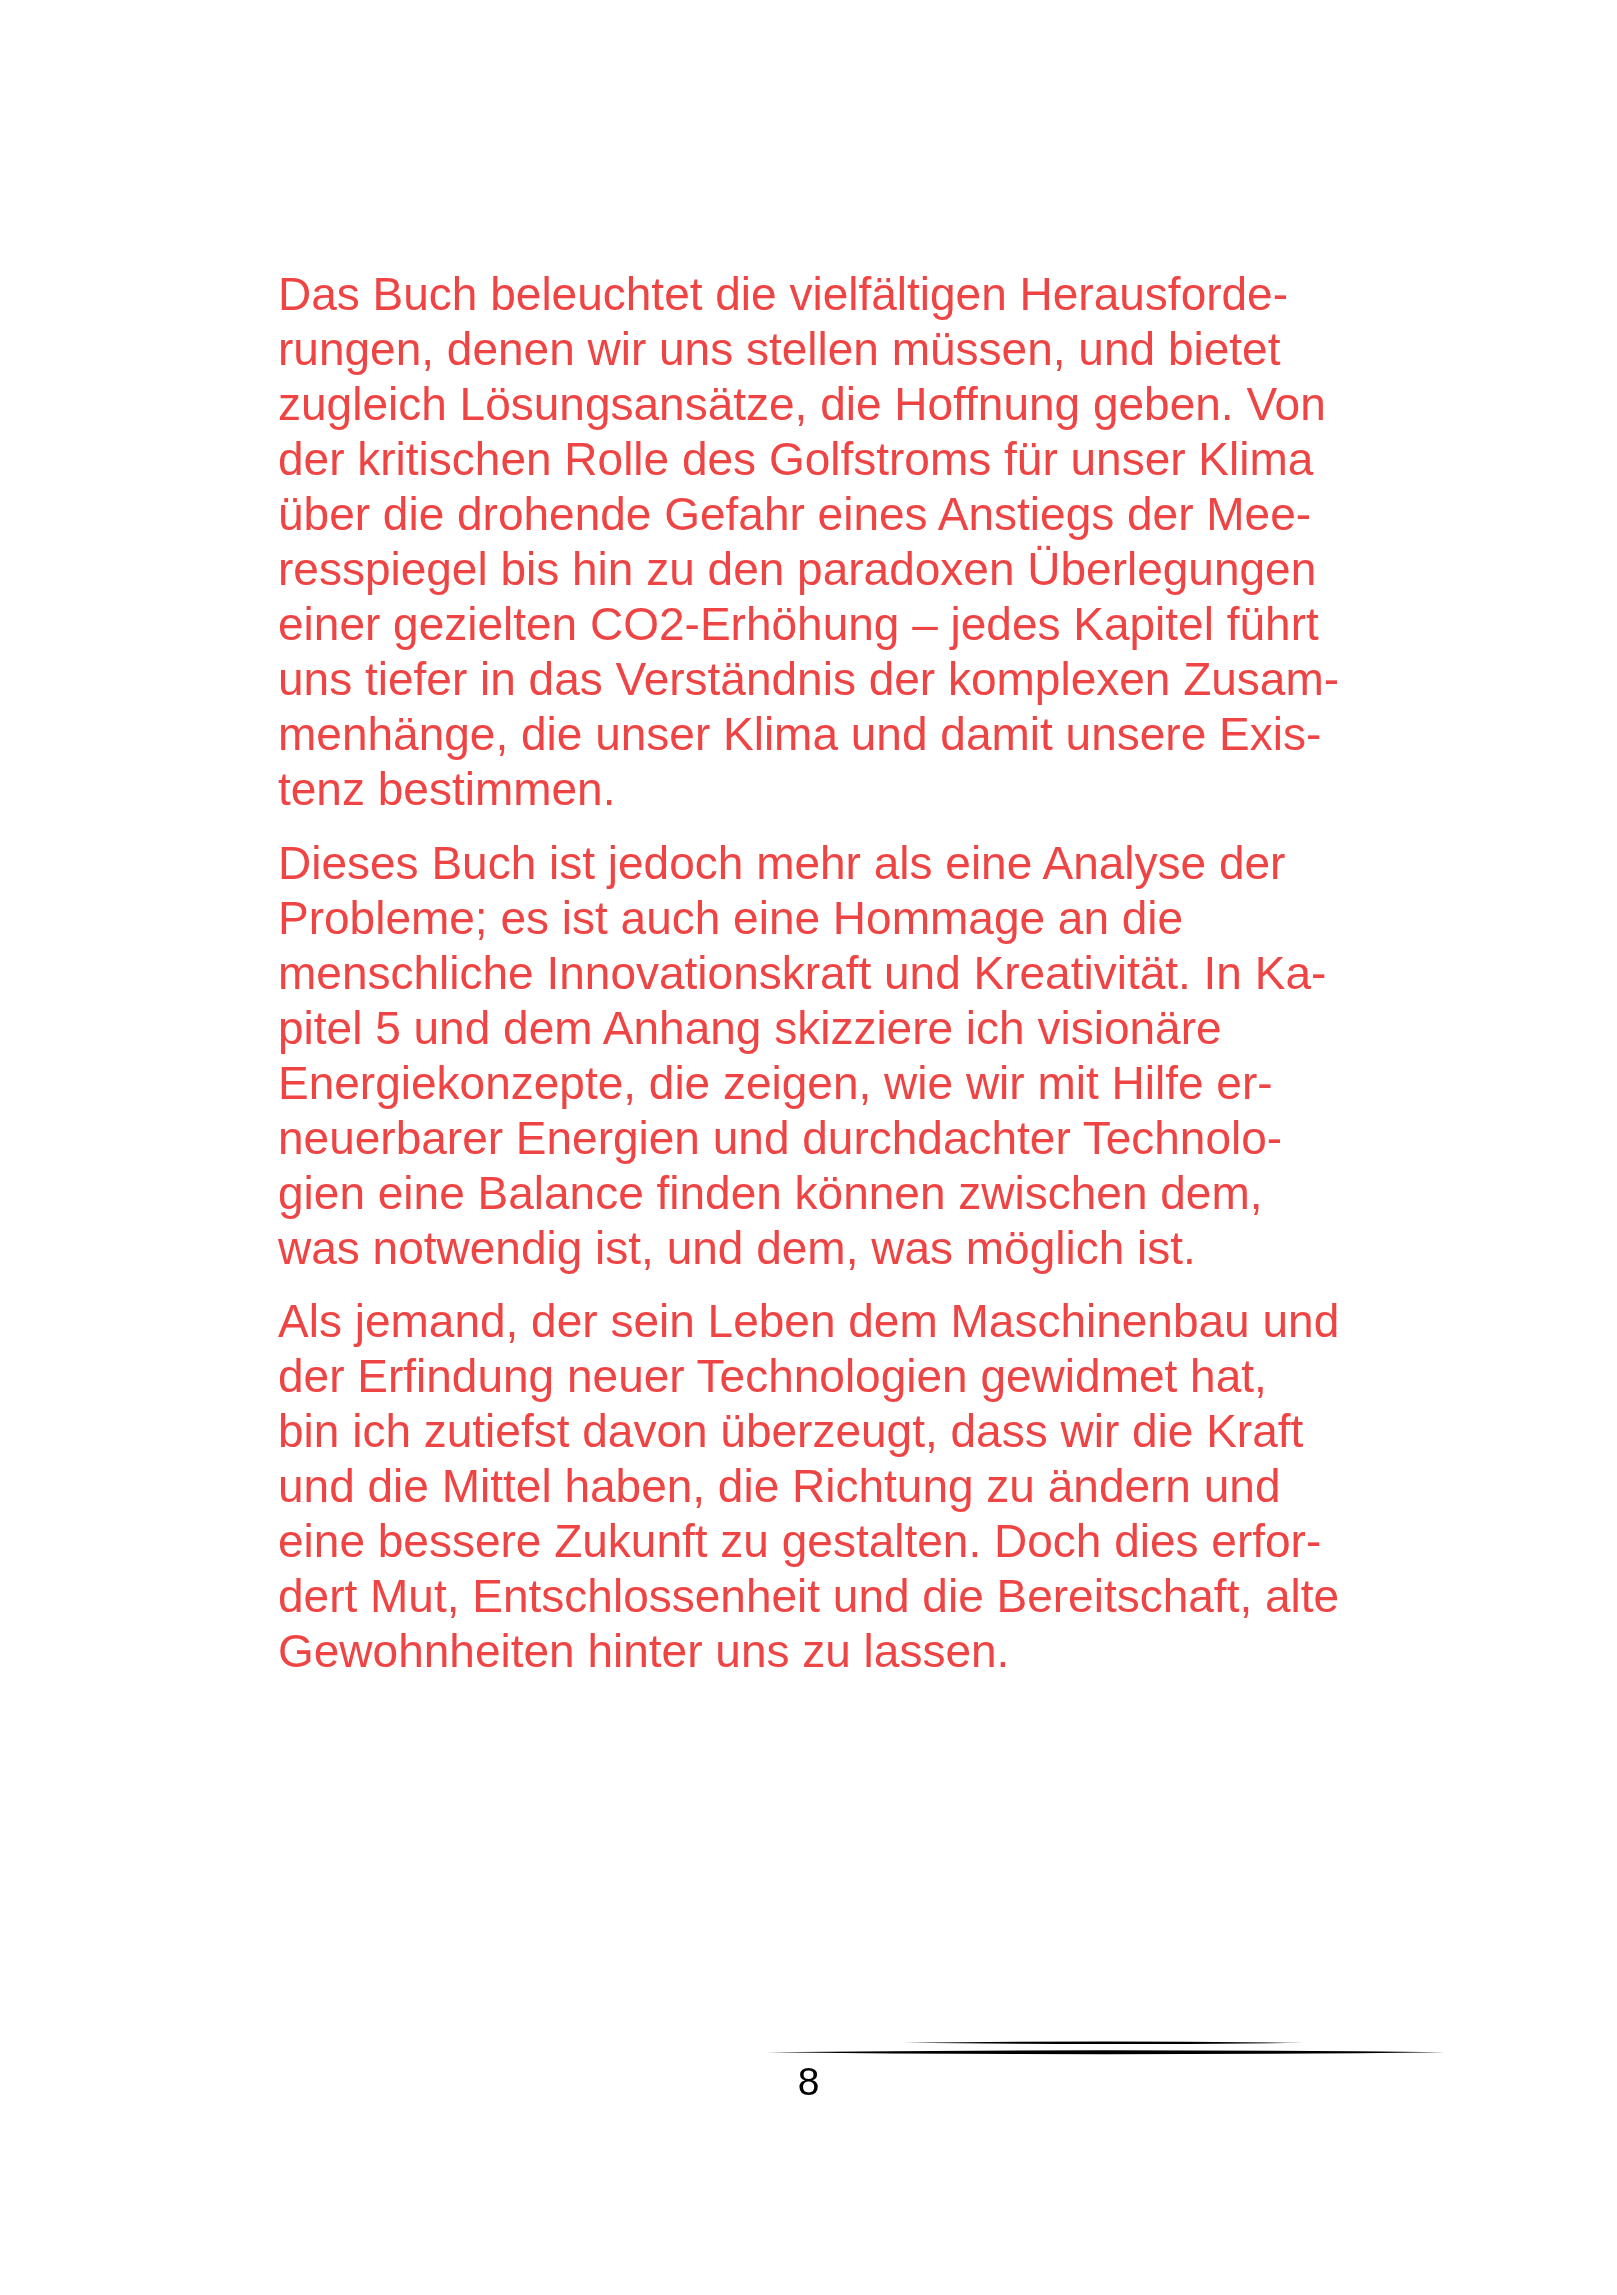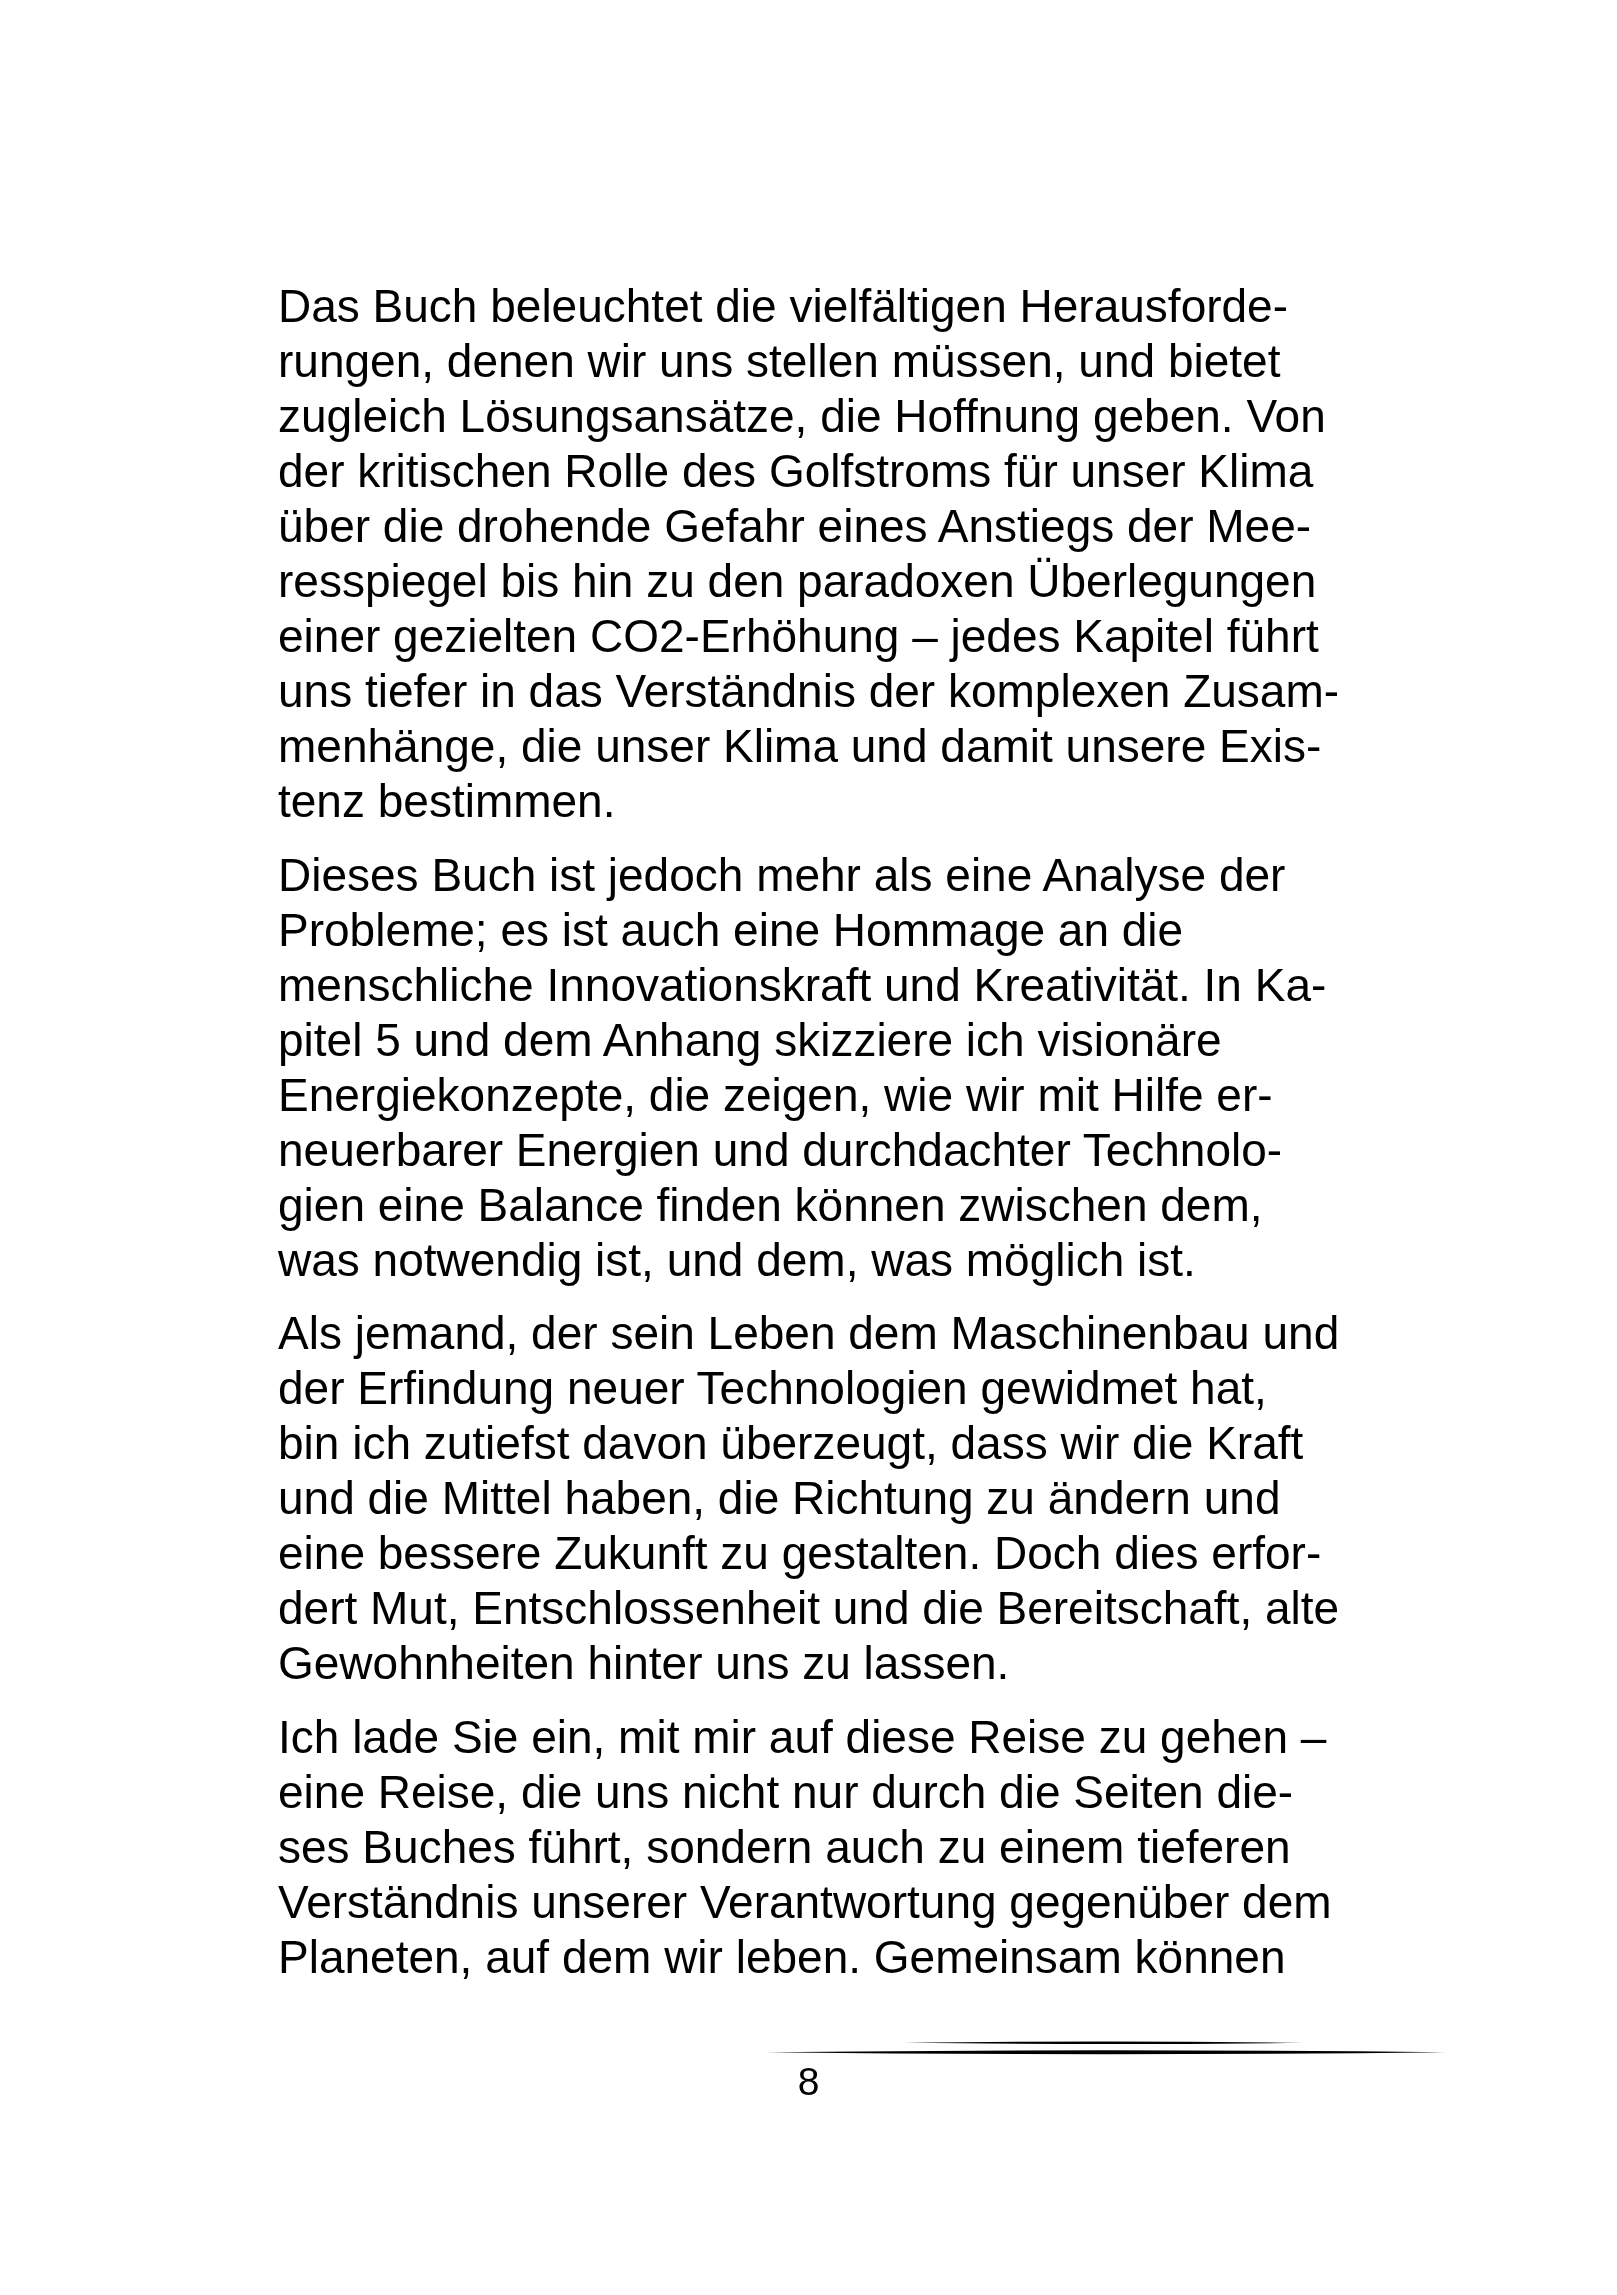--- a/index.html
+++ b/index.html
@@ -12,26 +12,26 @@
     width: 1618px;
     height: 2295px;
     background: #ffffff;
     overflow: hidden;
     font-family: "Liberation Sans", "DejaVu Sans", sans-serif;
     color: #000000;
   }
   .text-block {
     position: absolute;
     left: 278px;
-    top: 279px;
+    top: 267px;
     width: 1101px;
     font-size: 46px;
     line-height: 55px;
     letter-spacing: 0;
-    color: #000000;
+    color: #ef4444;
   }
   .text-block p {
     margin: 0 0 18.5px 0;
     white-space: pre-line; 
   }
   .footer-rule {
     position: absolute;
     display: block;
   }
   .footer-rule.short {
@@ -81,25 +81,20 @@
 neuerbarer Energien und durchdachter Technolo-
 gien eine Balance finden können zwischen dem,
 was notwendig ist, und dem, was möglich ist.</p>
     <p>Als jemand, der sein Leben dem Maschinenbau und
 der Erfindung neuer Technologien gewidmet hat,
 bin ich zutiefst davon überzeugt, dass wir die Kraft
 und die Mittel haben, die Richtung zu ändern und
 eine bessere Zukunft zu gestalten. Doch dies erfor-
 dert Mut, Entschlossenheit und die Bereitschaft, alte
 Gewohnheiten hinter uns zu lassen.</p>
-    <p>Ich lade Sie ein, mit mir auf diese Reise zu gehen –
-eine Reise, die uns nicht nur durch die Seiten die-
-ses Buches führt, sondern auch zu einem tieferen
-Verständnis unserer Verantwortung gegenüber dem
-Planeten, auf dem wir leben. Gemeinsam können</p>
   </main>
 
   <svg class="footer-rule short" viewBox="0 0 864 12" preserveAspectRatio="none" aria-hidden="true">
     <path d="M0,6 Q432,0.8 864,6 Q432,11.2 0,6 Z" fill="#000000"></path>
   </svg>
 
   <svg class="footer-rule long" viewBox="0 0 1467 14" preserveAspectRatio="none" aria-hidden="true">
     <path d="M0,7 Q733,-1.5 1467,7 Q733,15.5 0,7 Z" fill="#000000"></path>
   </svg>
 

